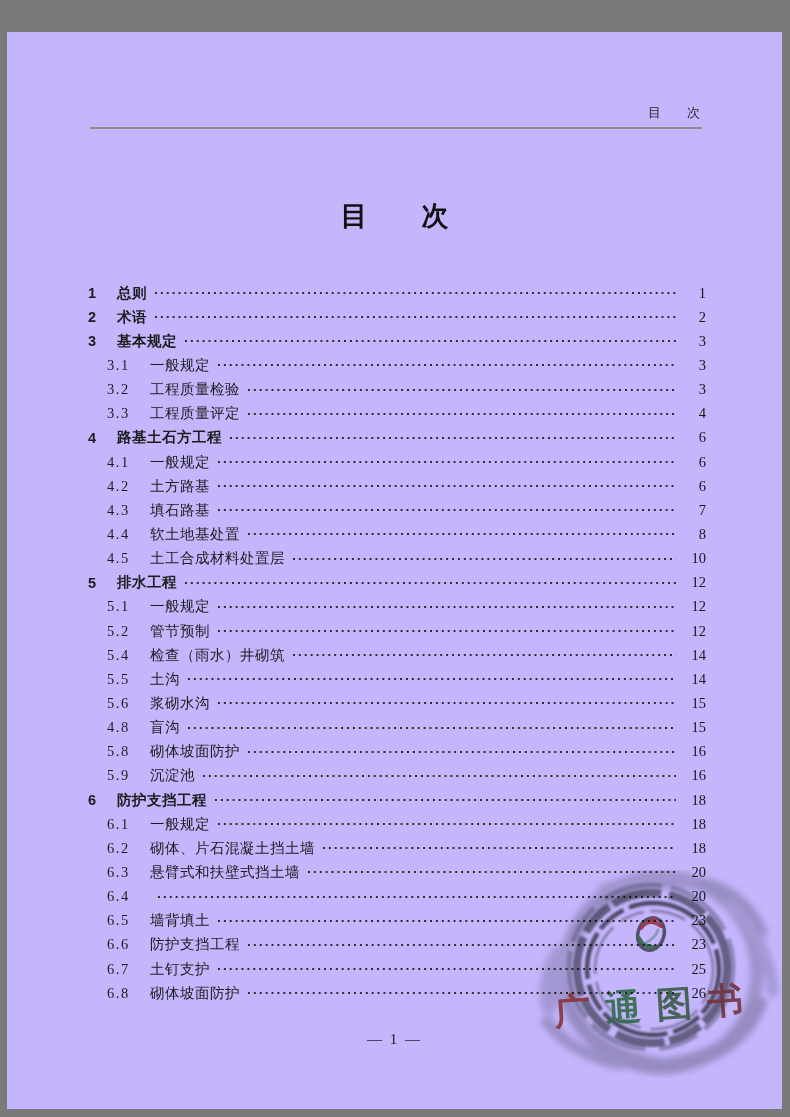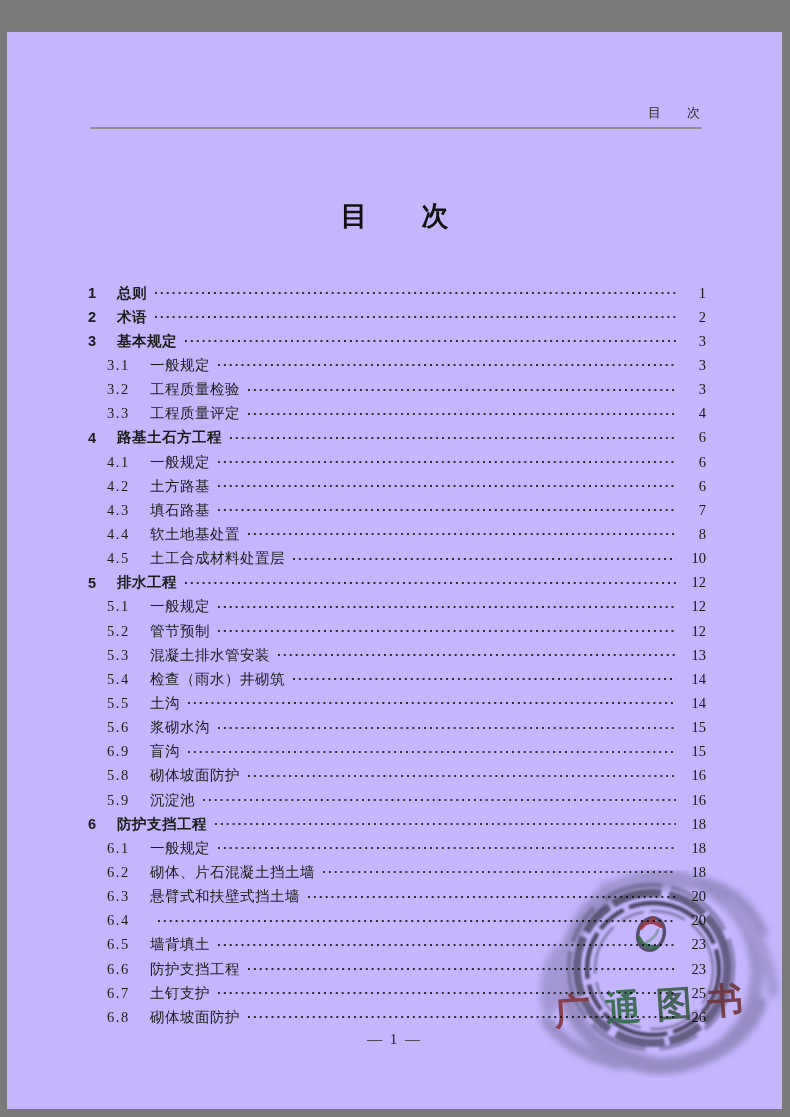--- a/index.html
+++ b/index.html
@@ -223,26 +223,20 @@
     <span class="pagenum">12</span>
   </div>
 
   <div class="toc-row lvl2">
     <span class="num">5.2</span>
     <span class="label">管节预制</span>
     <span class="dots"></span>
     <span class="pagenum">12</span>
   </div>
 
-  <div class="toc-row lvl2">
-    <span class="num">5.3</span>
-    <span class="label">混凝土排水管安装</span>
-    <span class="dots"></span>
-    <span class="pagenum">13</span>
-  </div>
 
   <div class="toc-row lvl2">
     <span class="num">5.4</span>
     <span class="label">检查（雨水）井砌筑</span>
     <span class="dots"></span>
     <span class="pagenum">14</span>
   </div>
 
   <div class="toc-row lvl2">
     <span class="num">5.5</span>
@@ -252,21 +246,21 @@
   </div>
 
   <div class="toc-row lvl2">
     <span class="num">5.6</span>
     <span class="label">浆砌水沟</span>
     <span class="dots"></span>
     <span class="pagenum">15</span>
   </div>
 
   <div class="toc-row lvl2">
-    <span class="num">6.9</span>
+    <span class="num">4.8</span>
     <span class="label">盲沟</span>
     <span class="dots"></span>
     <span class="pagenum">15</span>
   </div>
 
   <div class="toc-row lvl2">
     <span class="num">5.8</span>
     <span class="label">砌体坡面防护</span>
     <span class="dots"></span>
     <span class="pagenum">16</span>

